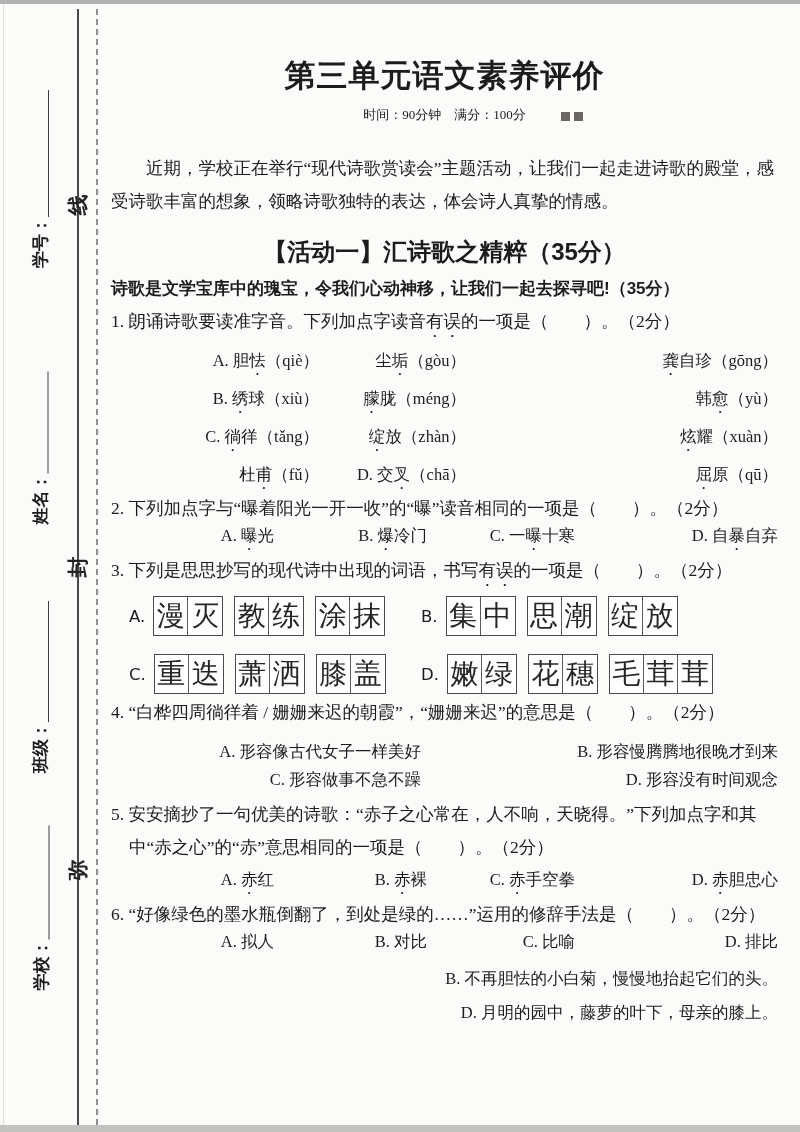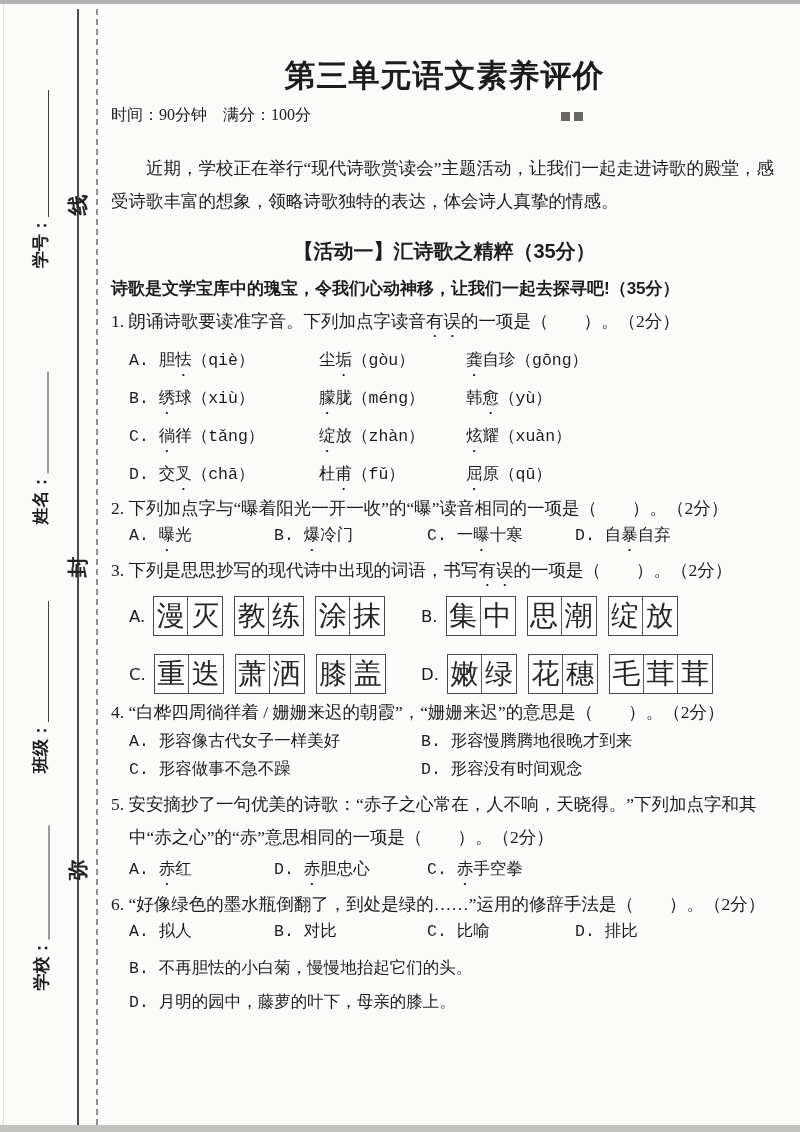--- a/index.html
+++ b/index.html
@@ -26,35 +26,35 @@
   .seal-char{
     position:absolute;width:26px;height:26px;line-height:26px;text-align:center;
     transform:rotate(-90deg);font-size:21px;font-weight:700;color:#222;
   }
 
   
   .content{position:absolute;left:97px;top:0;width:703px;padding:0 22px 0 14px;box-sizing:border-box;}
   .title{margin-top:56px;text-align:center;font-family:"Liberation Sans",sans-serif;
          font-weight:700;font-size:31px;line-height:40px;letter-spacing:1px;}
   .sq{position:absolute;width:9px;height:9px;background:#6a6763;}
-  .subtitle{margin-top:8px;text-align:left;font-size:16px;line-height:22px;}
+  .subtitle{margin-top:8px;text-align:center;font-size:13px;line-height:22px;}
   .intro{margin-top:26px;font-size:17.5px;line-height:33px;text-indent:2em;}
   .activity-heading{margin-top:20px;text-align:center;font-family:"Liberation Sans",sans-serif;
-                    font-weight:700;font-size:20px;line-height:27px;}
+                    font-weight:700;font-size:24px;line-height:27px;}
   .activity-intro{margin-top:12px;font-family:"Liberation Sans",sans-serif;
                   font-weight:700;font-size:17px;line-height:24px;}
 
   .q-stem{font-size:17.5px;line-height:24px;padding-left:18px;text-indent:-18px;}
   .mt8{margin-top:8px;} .mt4{margin-top:4px;} .mt2{margin-top:3px;} .mt6{margin-top:6px;}
   .q5stem{line-height:33px;}
 
-  .opts{padding-left:18px;font-family:Liberation Mono, monospace;font-size:16.5px;}
+  .opts{padding-left:18px;font-family:Liberation Serif, serif;font-size:16.5px;text-align:right;}
   .opt-grid-3{display:grid;grid-template-columns:190px 147px 1fr;line-height:29px;margin-top:5px;}
   .opt-grid-4{display:grid;grid-template-columns:145px 153px 148px 1fr;line-height:24px;margin-top:4px;}
-  .opt-grid-2x2{display:grid;grid-template-columns:292px 1fr;line-height:24px;row-gap:4px;margin-top:6px;}
+  .opt-grid-2x2{display:grid;grid-template-columns:292px 1fr;line-height:24px;row-gap:4px;margin-top:16px;}
   .opt-list{line-height:34px;margin-top:8px;}
 
   
   .ud{
     -webkit-text-emphasis:filled dot #111;-webkit-text-emphasis-position:under;
     text-emphasis:filled dot #111;text-emphasis-position:under right;
   }
 
   
   .q3-block{margin-top:6px;padding-left:18px;}
@@ -126,22 +126,22 @@
       <span>B. <span class="ud">绣</span>球（xiù）</span>
       <span><span class="ud">朦</span>胧（méng）</span>
       <span>韩<span class="ud">愈</span>（yù）</span>
     </div>
     <div class="opt-grid-3">
       <span>C. <span class="ud">徜</span>徉（tǎng）</span>
       <span><span class="ud">绽</span>放（zhàn）</span>
       <span><span class="ud">炫</span>耀（xuàn）</span>
     </div>
     <div class="opt-grid-3">
+      <span>杜<span class="ud">甫</span>（fǔ）</span>
       <span>D. 交<span class="ud">叉</span>（chā）</span>
-      <span>杜<span class="ud">甫</span>（fǔ）</span>
       <span><span class="ud">屈</span>原（qū）</span>
     </div>
   </div>
 
   <div class="q-stem mt2">2. 下列加点字与“曝着阳光一开一收”的“曝”读音相同的一项是（　　）。（2分）</div>
   <div class="opts opt-grid-4">
     <span>A. <span class="ud">曝</span>光</span>
     <span>B. <span class="ud">爆</span>冷门</span>
     <span>C. 一<span class="ud">曝</span>十寒</span>
     <span>D. 自<span class="ud">暴</span>自弃</span>
@@ -220,22 +220,23 @@
   <div class="opts opt-grid-2x2">
     <span>A. 形容像古代女子一样美好</span>
     <span>B. 形容慢腾腾地很晚才到来</span>
     <span>C. 形容做事不急不躁</span>
     <span>D. 形容没有时间观念</span>
   </div>
 
   <div class="q-stem q5stem mt6">5. 安安摘抄了一句优美的诗歌：“赤子之心常在，人不响，天晓得。”下列加点字和其中“赤之心”的“赤”意思相同的一项是（　　）。（2分）</div>
   <div class="opts opt-grid-4">
     <span>A. <span class="ud">赤</span>红</span>
+    <span>B. <span class="ud">赤</span>裸</span>
+    <span>C. <span class="ud">赤</span>手空拳</span>
     <span>D. <span class="ud">赤</span>胆忠心</span>
-    <span>C. <span class="ud">赤</span>手空拳</span>
   </div>
 
   <div class="q-stem mt4">6. “好像绿色的墨水瓶倒翻了，到处是绿的……”运用的修辞手法是（　　）。（2分）</div>
   <div class="opts opt-grid-4">
     <span>A. 拟人</span>
     <span>B. 对比</span>
     <span>C. 比喻</span>
     <span>D. 排比</span>
   </div>
 

